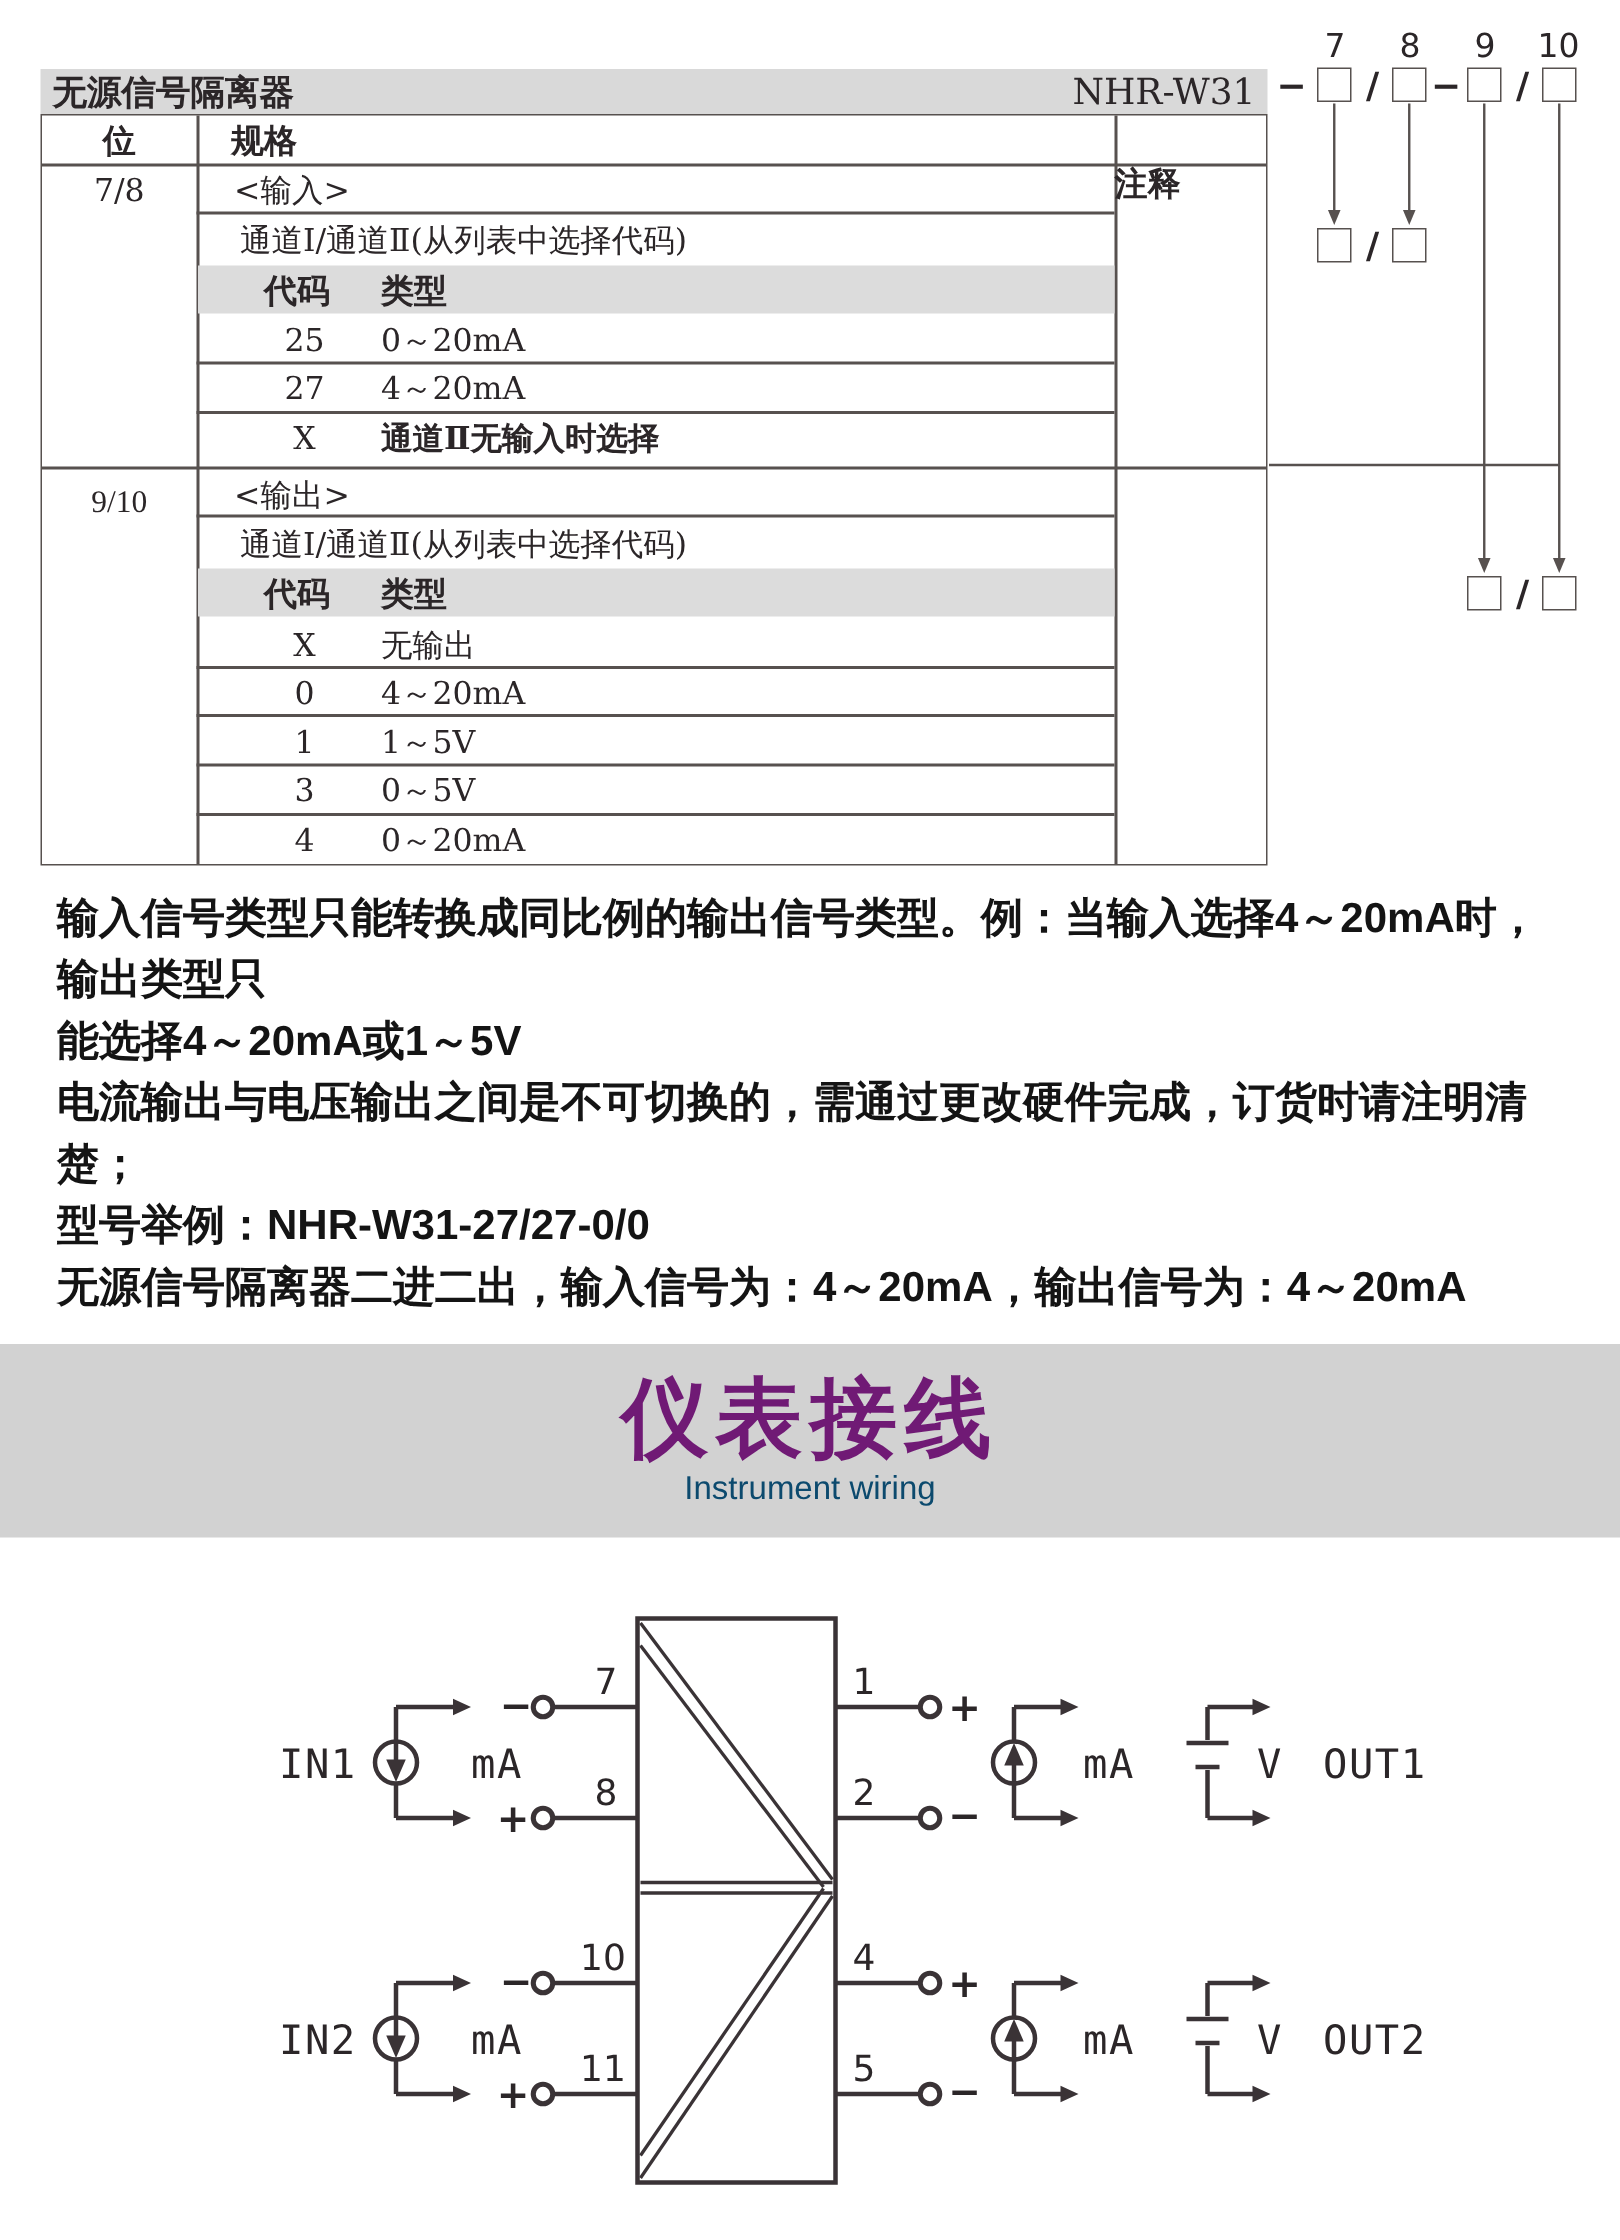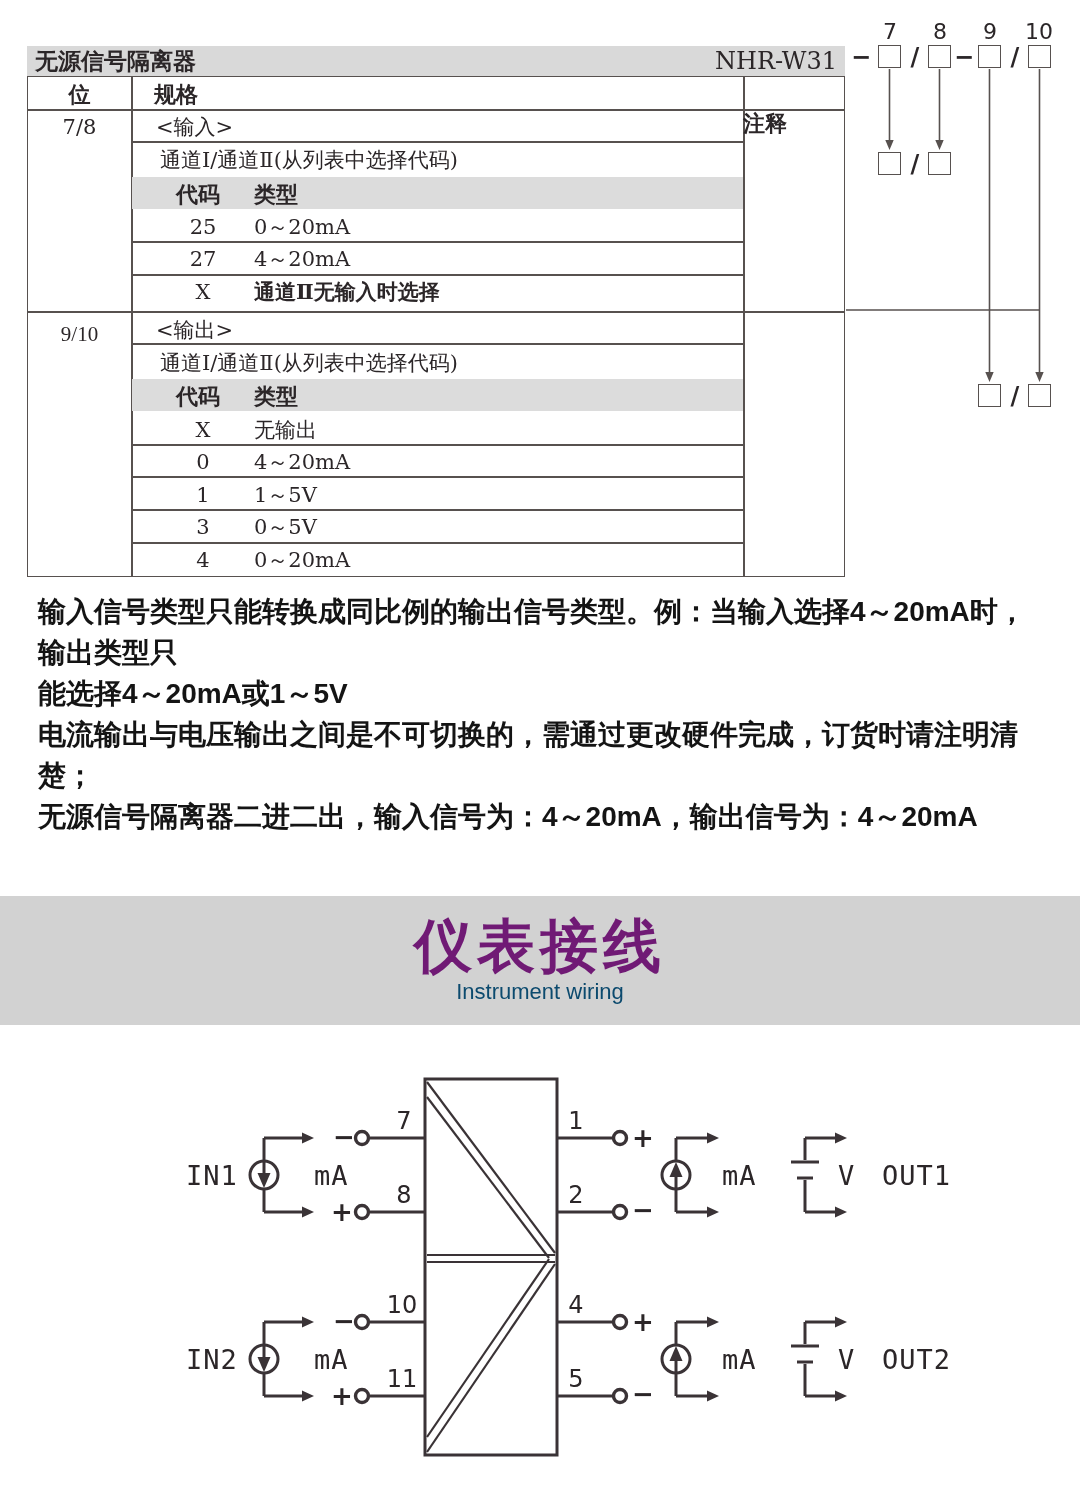--- a/index.html
+++ b/index.html
@@ -152,20 +152,21 @@
     <polygon class="cfill" points="985.3,372 993.7,372 989.5,382"></polygon>
     <line class="cstroke" x1="1039.5" y1="69" x2="1039.5" y2="373"></line>
     <polygon class="cfill" points="1035.3,372 1043.7,372 1039.5,382"></polygon>
     <line class="cstroke" x1="846" y1="310" x2="1040" y2="310"></line>
   </svg>
 
   <div class="notes">
     <p>输入信号类型只能转换成同比例的输出信号类型。例：当输入选择4～20mA时，输出类型只</p>
     <p>能选择4～20mA或1～5V</p>
     <p>电流输出与电压输出之间是不可切换的，需通过更改硬件完成，订货时请注明清楚；</p>
+    <p>型号举例：NHR-W31-27/27-0/0</p>
     <p>无源信号隔离器二进二出，输入信号为：4～20mA，输出信号为：4～20mA</p>
   </div>
 
   <div class="banner">
     <h1 class="bt">仪表接线</h1>
     <p class="bs">Instrument wiring</p>
   </div>
 
   <svg class="wiring-svg" width="800" height="425" viewBox="150 1060 800 425">
 

